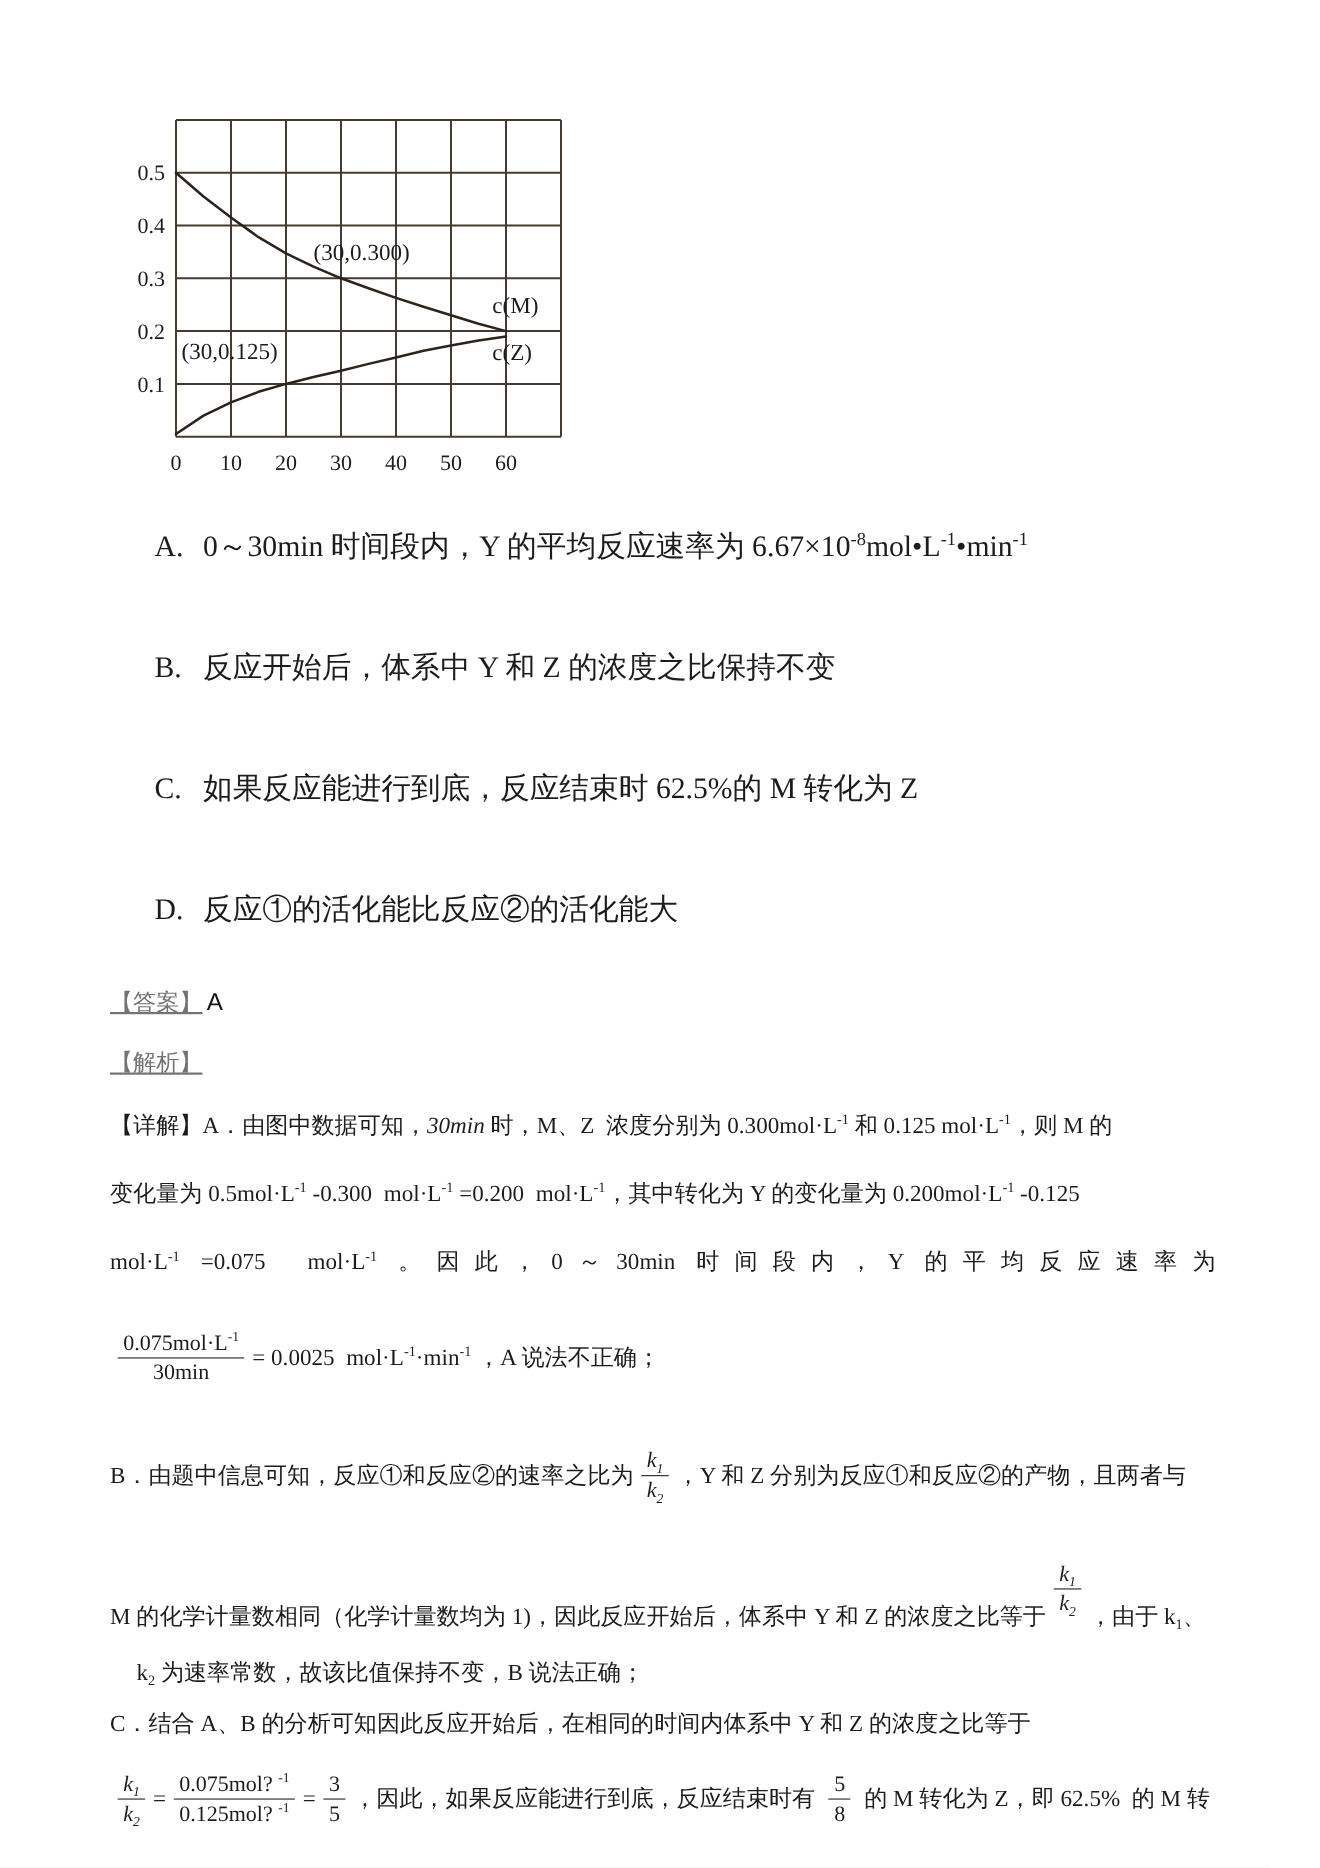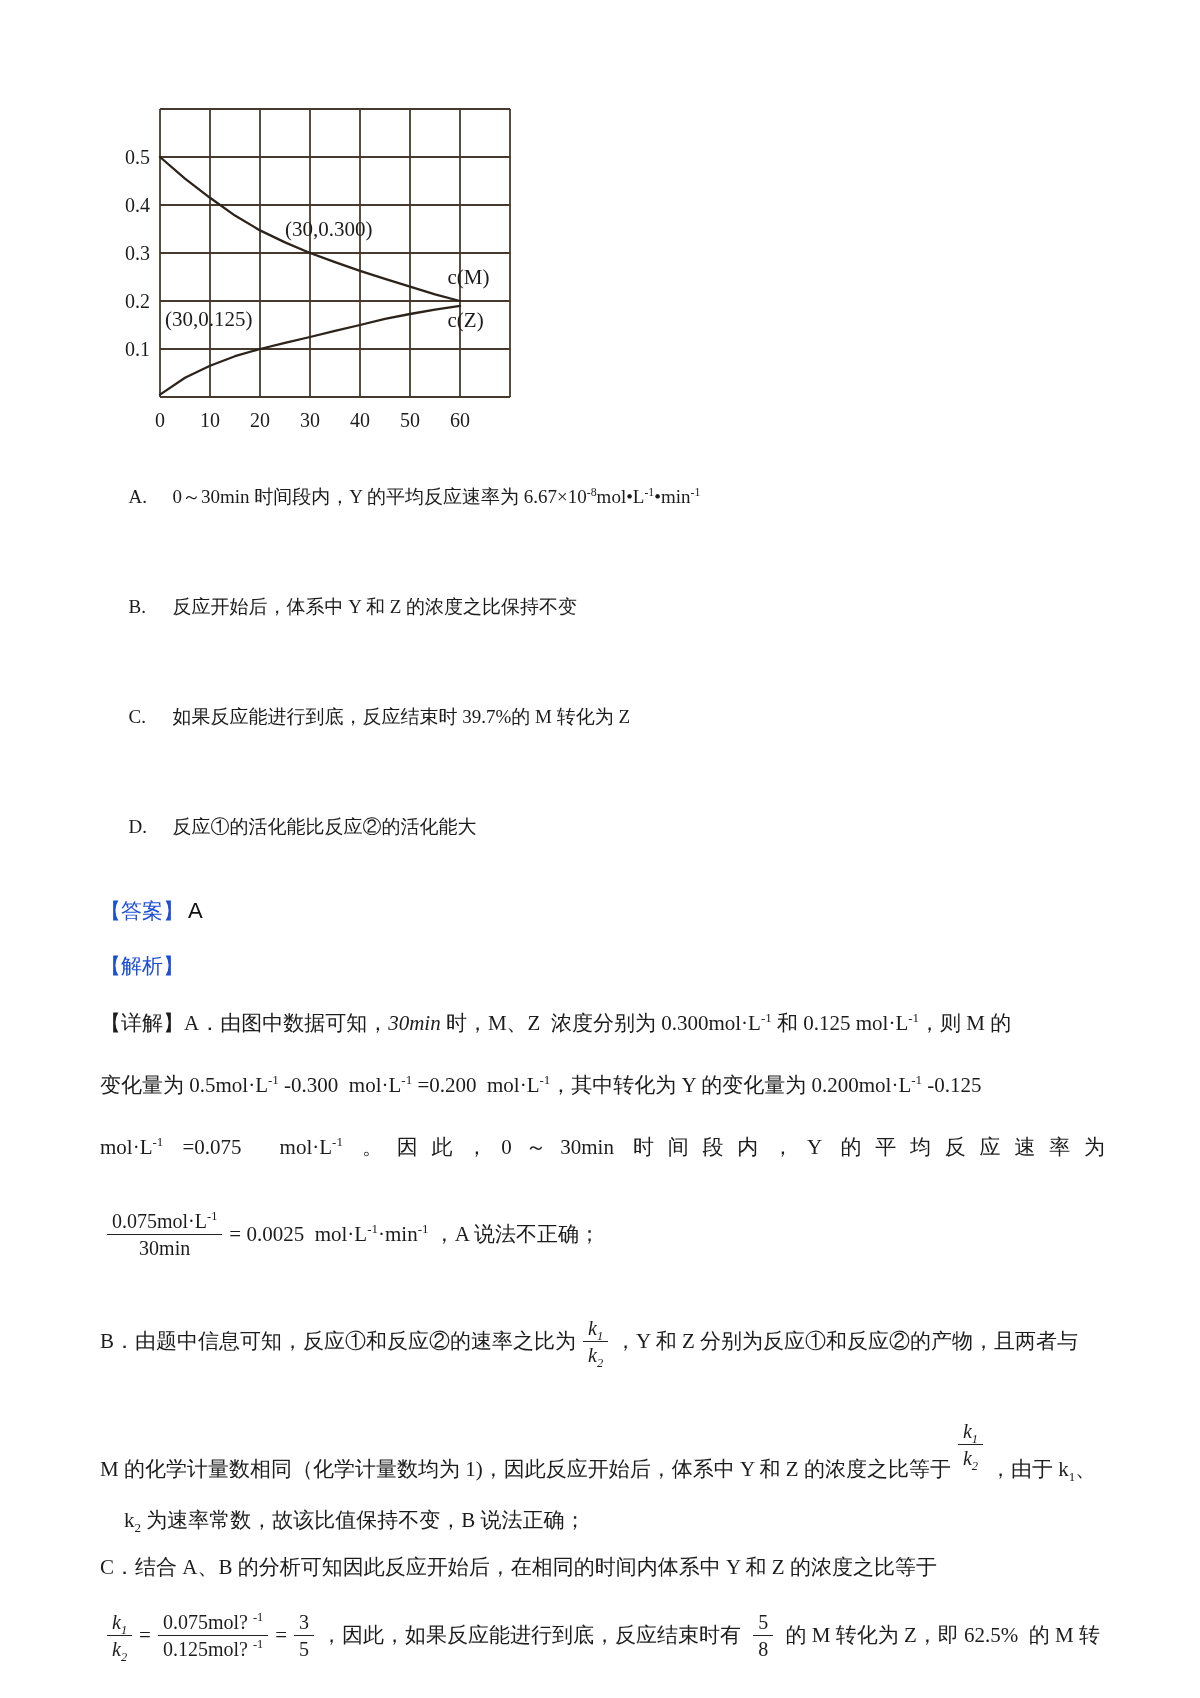--- a/index.html
+++ b/index.html
@@ -3,24 +3,24 @@
 <meta charset="utf-8">
 <style>
   html,body{margin:0;padding:0;background:#e8e8e8;}
   .page{
     position:relative;width:1200px;height:1698px;margin:0 auto;background:#ffffff;
     font-family:"Liberation Serif","DejaVu Serif",serif;color:#1c1c1c;
     box-sizing:border-box;padding:93px 95px 40px 100px;overflow:hidden;
   }
   .chart-wrap{width:430px;height:350px;margin-bottom:10px;}
   svg text{font-family:"Liberation Serif","DejaVu Serif",serif;}
-  .opt{font-size:19px;line-height:29px;margin-bottom:23px;white-space:pre-wrap;}
+  .opt{font-size:27px;line-height:29px;margin-bottom:23px;white-space:pre-wrap;}
   .opt-label{display:inline-block;width:44px;}
   .hrow{font-size:21px;line-height:29px;margin-top:26px;}
-  .blue{color:#1d4ed8;}
+  .blue{color:#737373;text-decoration:underline;}
   .ans-val{font-family:"Liberation Sans","DejaVu Sans",sans-serif;font-size:22px;color:#111;margin-left:4px;}
   .sol{margin-top:28px;font-size:21px;}
   .ln{line-height:29px;margin-bottom:33px;white-space:pre-wrap;}
   .ln span{white-space:pre-wrap;}
   .just{text-align:justify;text-align-last:justify;}
   .fline{display:flex;align-items:center;flex-wrap:nowrap;}
   sup{font-size:0.62em;vertical-align:super;line-height:0;}
   sub{font-size:0.62em;vertical-align:sub;line-height:0;}
   .it{font-style:italic;}
   .frac{display:inline-flex;flex-direction:column;align-items:center;vertical-align:middle;
@@ -72,21 +72,21 @@
   </div>
 
   <div class="options">
     <div class="opt">
       <span class="opt-label">A.</span><span><span>0～30min 时间段内，Y 的平均反应速率为 6.67×10<sup>-8</sup>mol•L<sup>-1</sup>•min<sup>-1</sup></span></span>
     </div>
     <div class="opt">
       <span class="opt-label">B.</span><span><span>反应开始后，体系中 Y 和 Z 的浓度之比保持不变</span></span>
     </div>
     <div class="opt">
-      <span class="opt-label">C.</span><span><span>如果反应能进行到底，反应结束时 39.7%的 M 转化为 Z</span></span>
+      <span class="opt-label">C.</span><span><span>如果反应能进行到底，反应结束时 62.5%的 M 转化为 Z</span></span>
     </div>
     <div class="opt">
       <span class="opt-label">D.</span><span><span>反应①的活化能比反应②的活化能大</span></span>
     </div>
   </div>
 
   <div class="hrow">
     <span class="blue">【答案】</span><span class="ans-val">A</span>
   </div>
 

